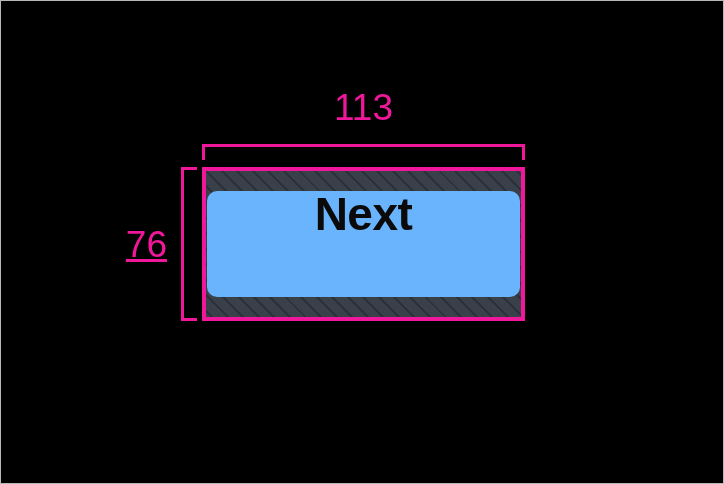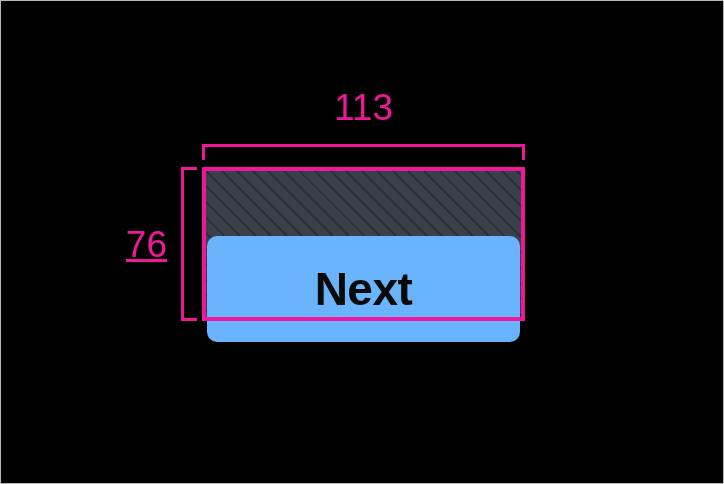--- a/index.html
+++ b/index.html
@@ -51,25 +51,24 @@
     position: absolute;
     left: 5px;
     top: 24px;
     width: 313px;
     height: 106px;
     background: #69b4fc;
     border: none;
     border-radius: 10px;
     box-sizing: border-box;
     display: flex;
-    align-items: center;
+    align-items: flex-start;
     justify-content: center;
     padding: 0;
     cursor: pointer;
-    margin-top: 45px;
   }
 
   #next-button-label {
     color: #0a0a0a;
     font-family: "Liberation Sans", "DejaVu Sans", sans-serif;
     font-size: 46px;
     font-weight: bold;
     line-height: 1;
     letter-spacing: -0.5px;
     user-select: none;

